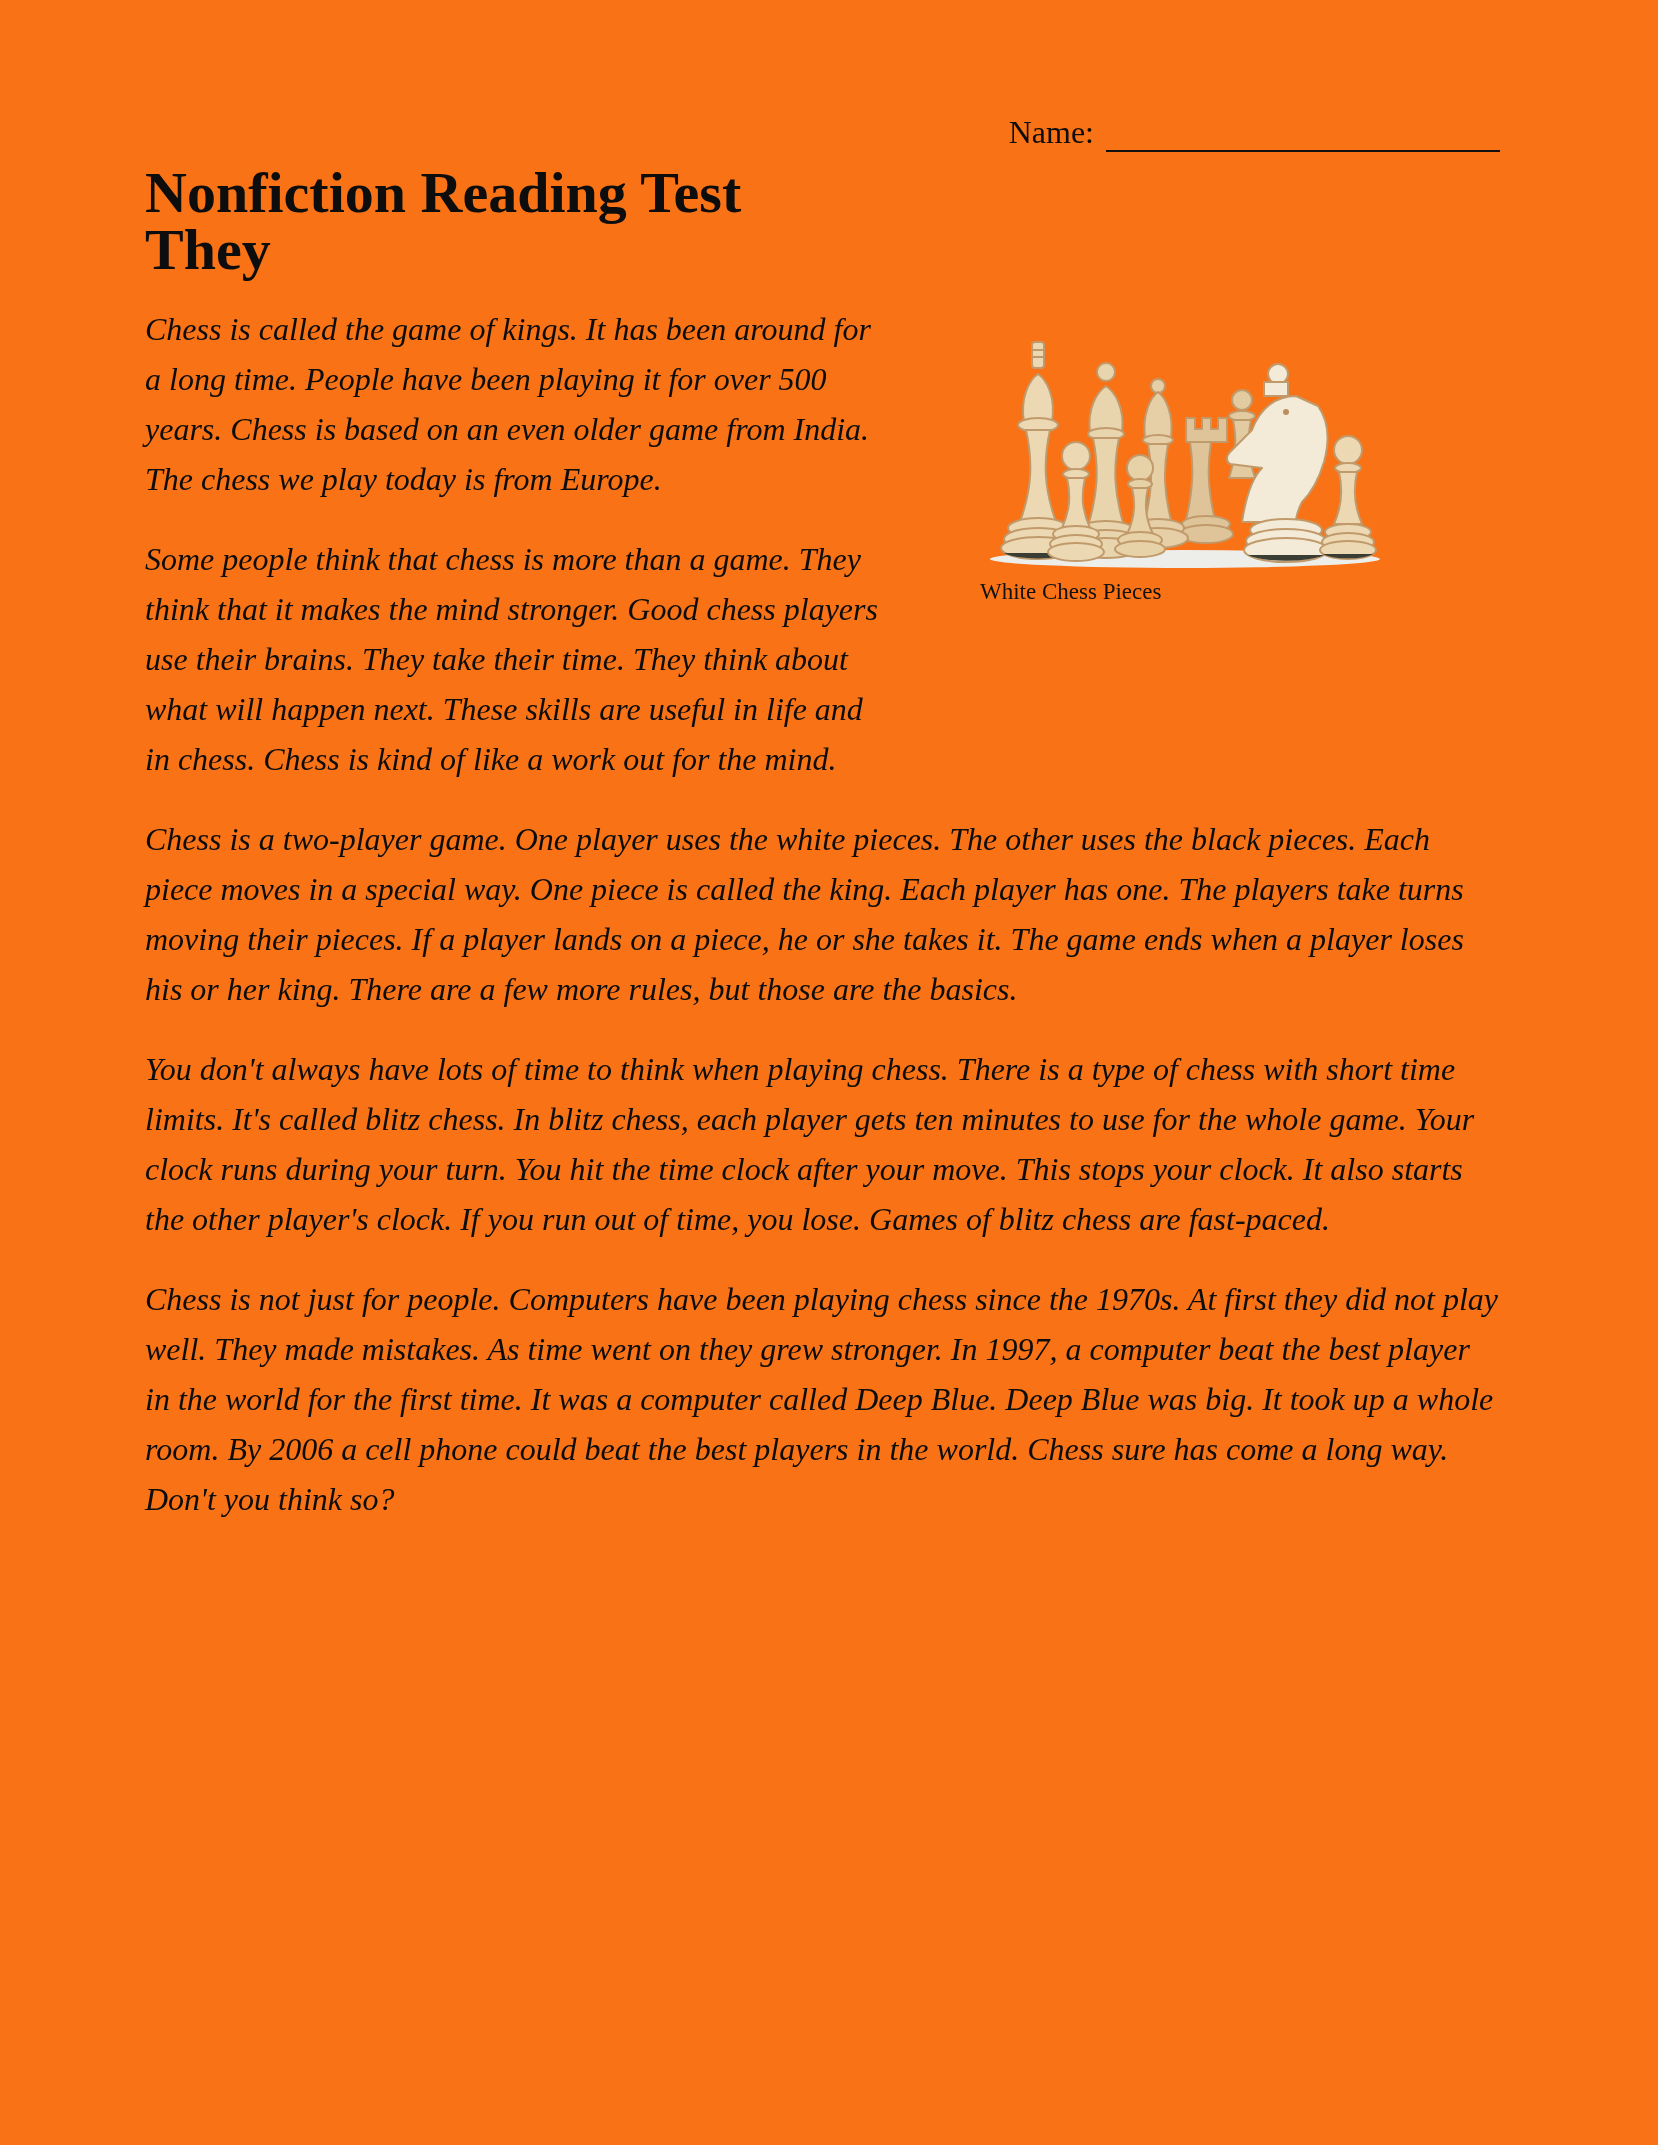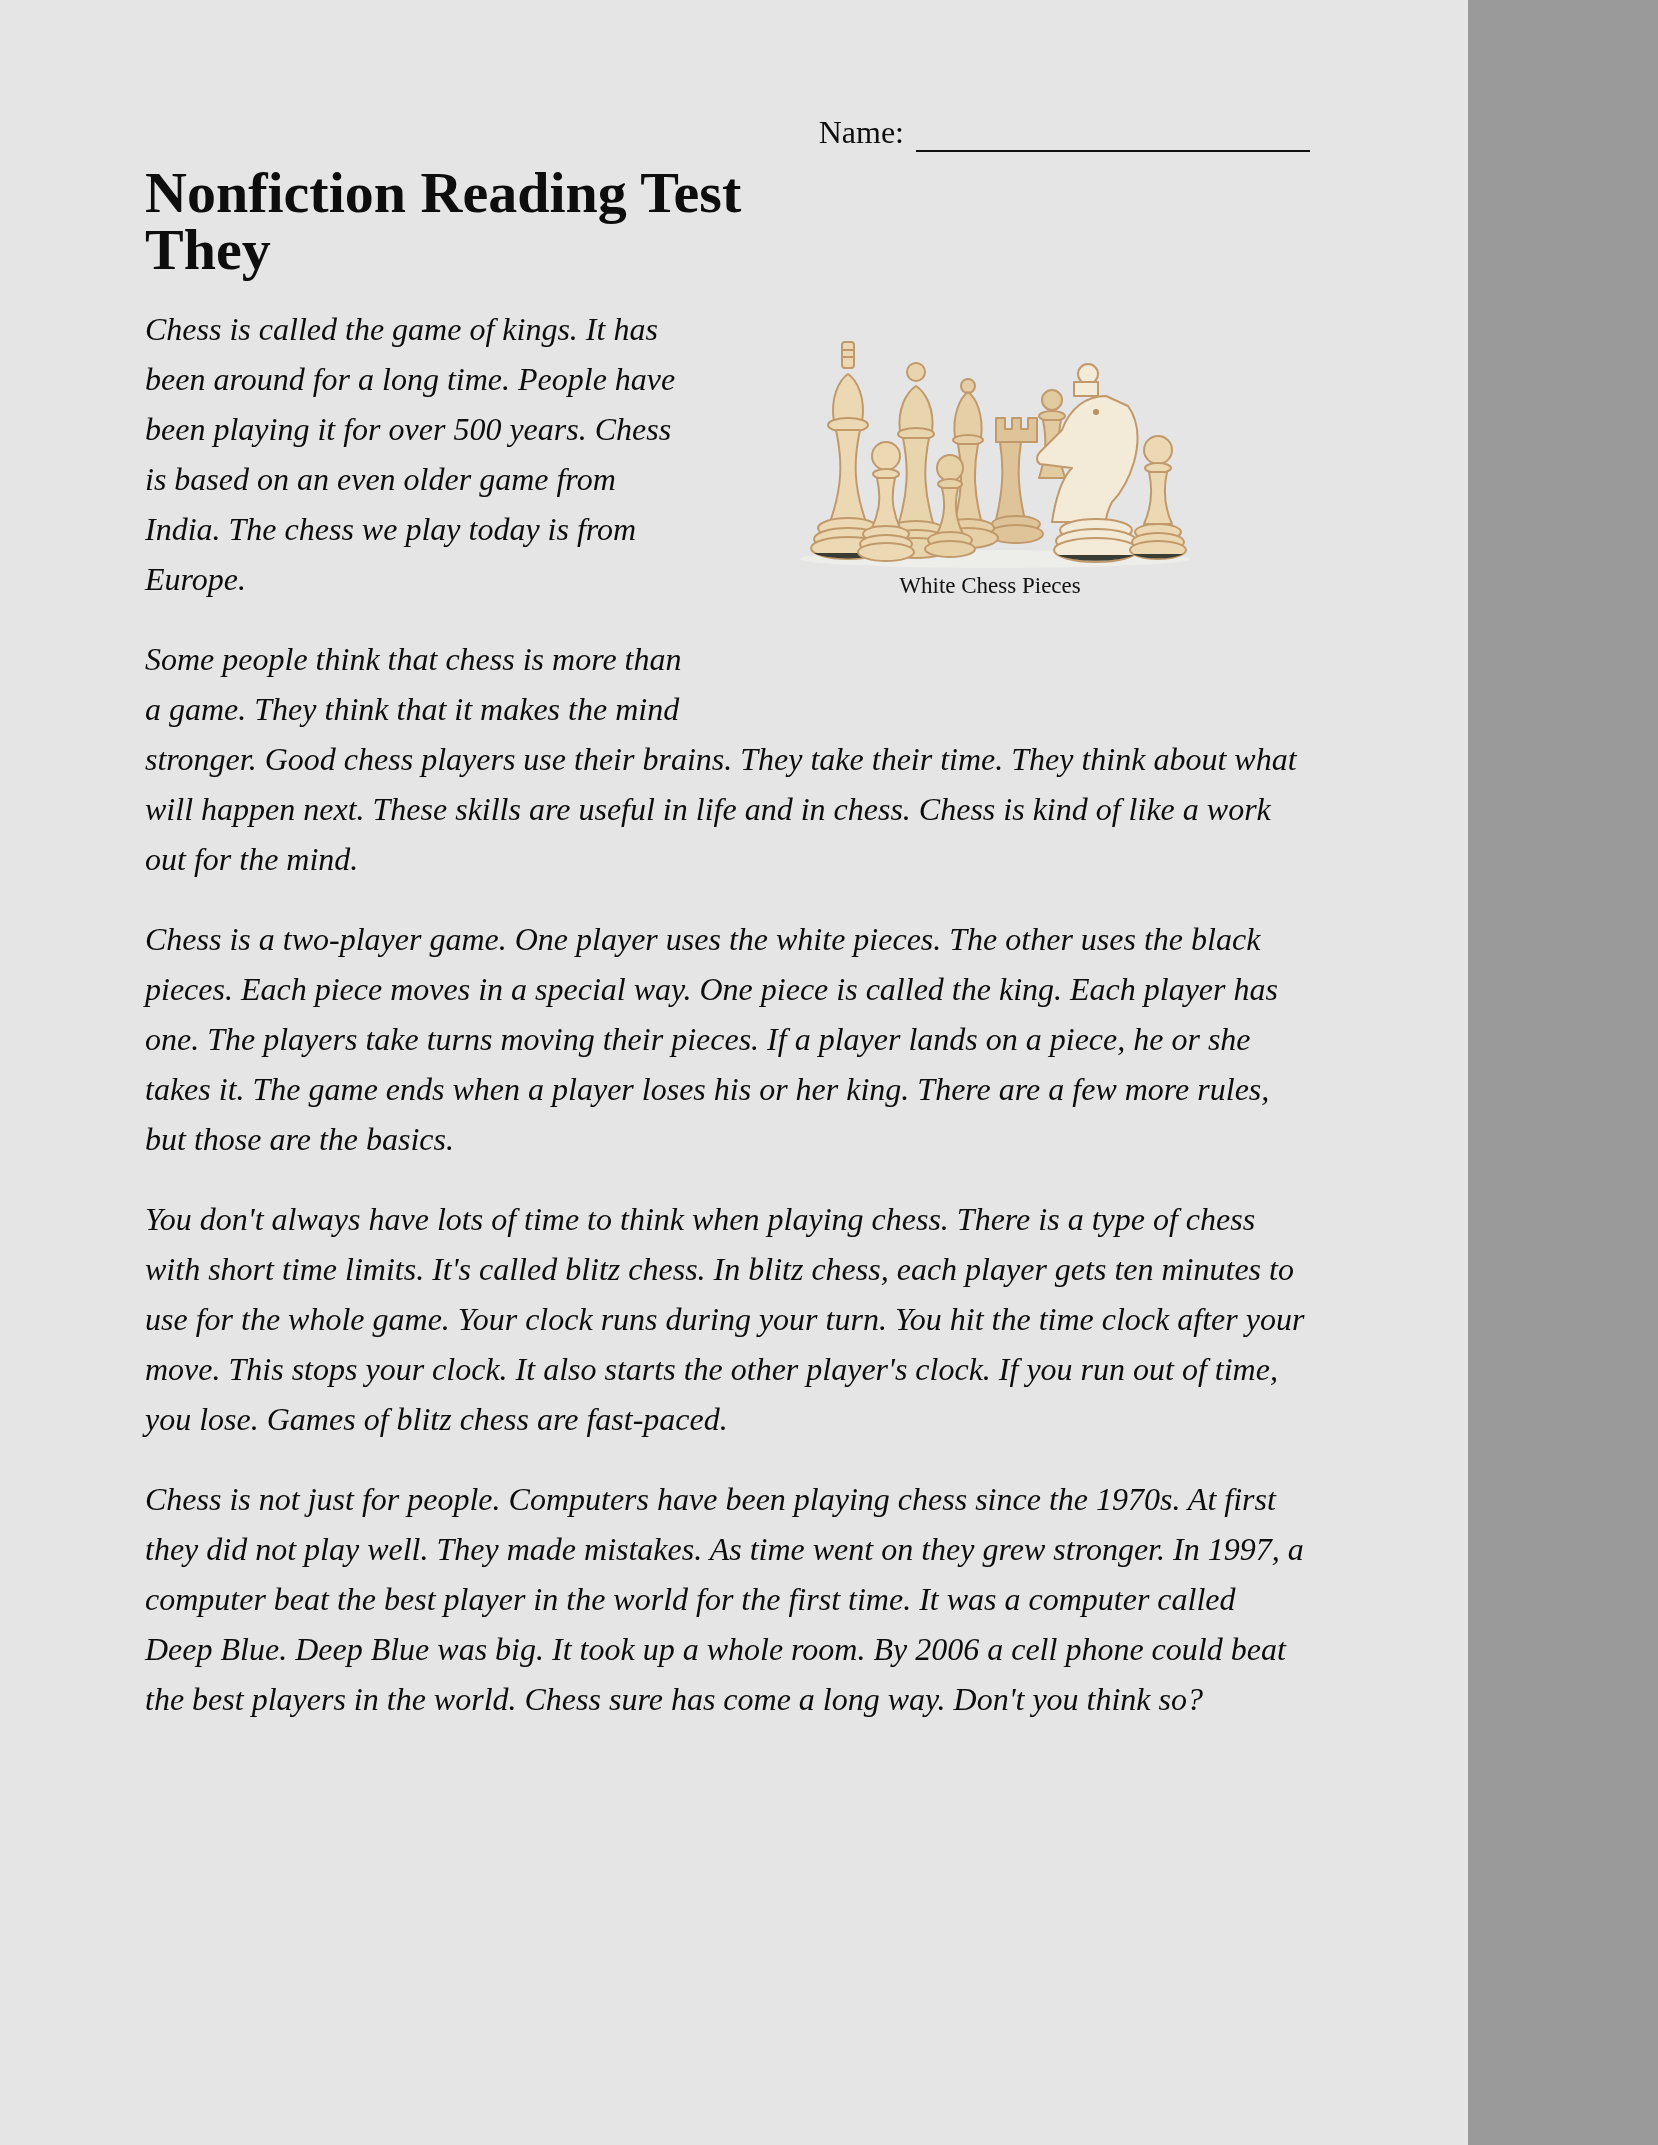--- a/index.html
+++ b/index.html
@@ -1,19 +1,19 @@
 <!DOCTYPE html>
 <html><head>
 <meta charset="utf-8">
 <style>
   html,body{margin:0;padding:0;background:#9a9a9a;}
   .page{
     position:relative;
-    width:1468px;height:2145px;
-    background:#e5e5e5;
+    width:1658px;height:2145px;
+    background:#f97316;
     box-sizing:border-box;
     padding:106px 158px 0 145px;
     font-family:"Liberation Serif","DejaVu Serif",serif;
     color:#0d0d0d;
     overflow:hidden;
   }
   .name-row{
     display:flex;justify-content:flex-end;align-items:flex-end;
     font-size:32px;line-height:40px;height:46px;
   }
@@ -27,22 +27,22 @@
   .directions{margin:30px 0 0 0;font-size:32px;line-height:50px;}
   .directions .dlabel{font-weight:bold;}
   .passage{margin-top:26px;font-size:32px;line-height:50px;}
   .passage p{margin:0 0 30px 0;font-style:italic;}
   figure.photo{
     float:right;width:620px;height:400px;margin:0;
     box-sizing:border-box;
   }
   figure.photo svg{display:block;margin:22px 0 0 100px;}
   figcaption{
-    width:400px;margin:0 0 0 100px;
-    text-align:center;font-size:23px;line-height:30px;color:#111;
+    width:400px;margin:6px 0 0 100px;
+    text-align:left;font-size:23px;line-height:30px;color:#111;
   }
 </style>
 </head>
 <body>
 
 <div class="page">
 
   <div class="name-row">
     <span class="name-label">Name:</span>
     <span class="name-line"></span>

